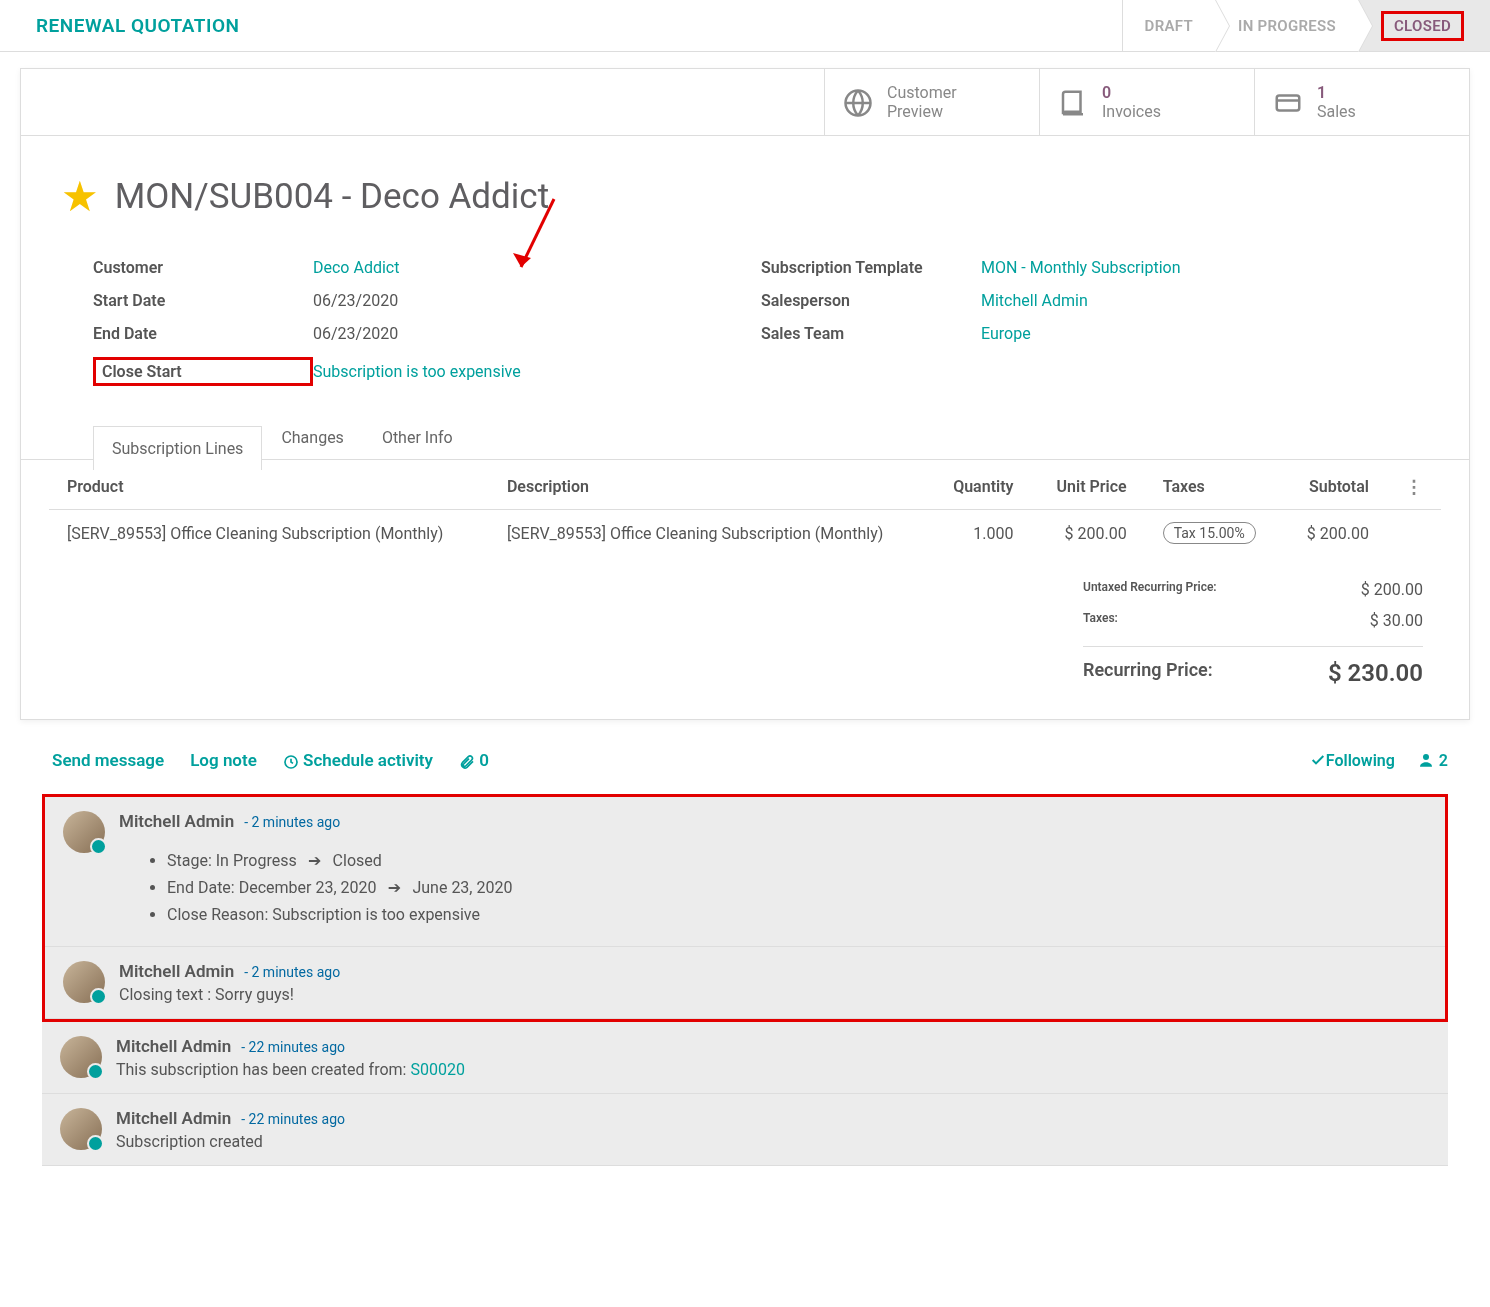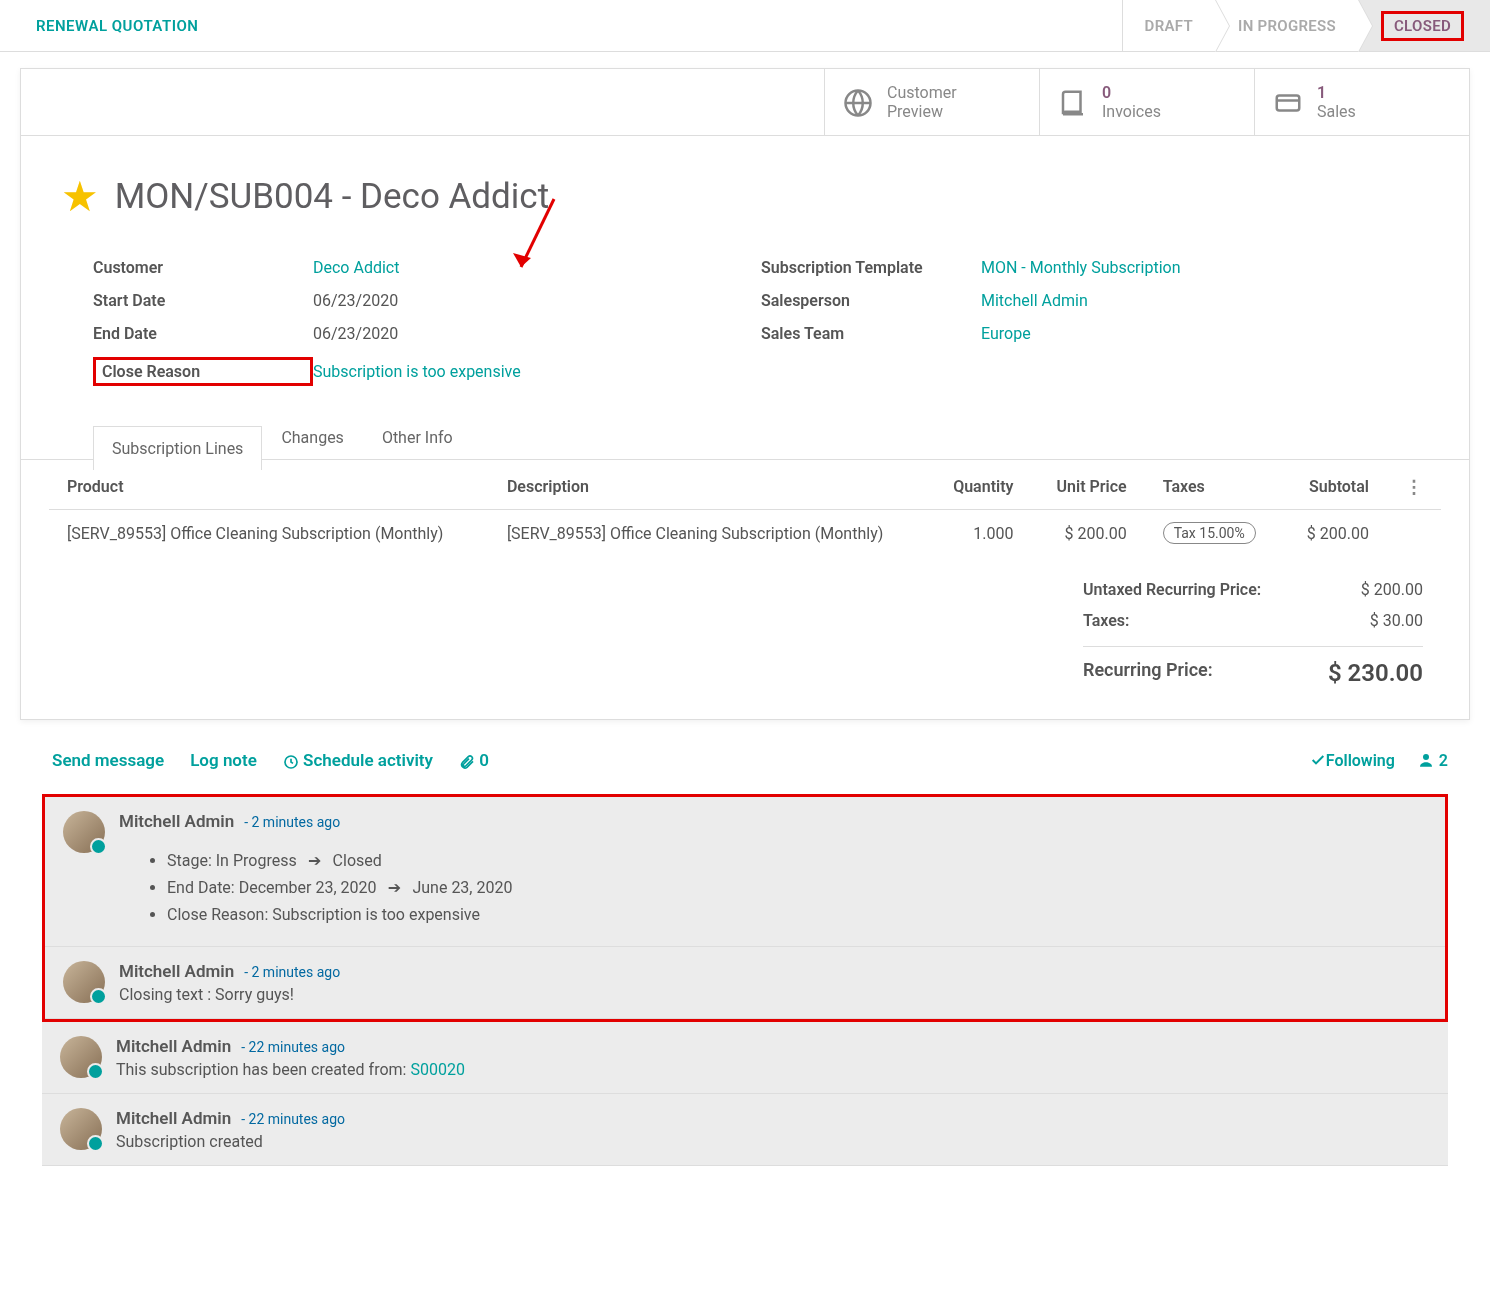--- a/index.html
+++ b/index.html
@@ -1,18 +1,18 @@
 <!DOCTYPE html>
 <html><head>
   <meta charset="utf-8">
   <style>
     * { box-sizing: border-box; margin: 0; padding: 0; }
     body { font-family: -apple-system, BlinkMacSystemFont, "Segoe UI", Roboto, Arial, sans-serif; background: #fff; color: #4c4c4c; font-size: 16px; width: 1490px; }
     .top-bar { display: flex; justify-content: space-between; align-items: center; border-bottom: 1px solid #ddd; height: 52px; padding: 0 0 0 36px; }
-    .top-left { color: #00a09d; font-size: 15px; font-weight: 600; letter-spacing: 0.5px; cursor:pointer; }
+    .top-left { color: #00a09d; font-size: 19px; font-weight: 600; letter-spacing: 0.5px; cursor:pointer; }
     .stages { display: flex; height: 100%; }
     .stage { position: relative; display: flex; align-items: center; padding: 0 22px; color: #aaa; font-size: 15px; font-weight: 600; letter-spacing: 0.3px; border-left: 1px solid #ddd; text-align: right; }
     .stage::after { content: ""; position: absolute; right: -14px; top: 0; border-top: 26px solid transparent; border-bottom: 26px solid transparent; border-left: 14px solid #fff; z-index: 2; }
     .stage::before { content: ""; position: absolute; right: -15px; top: 0; border-top: 26px solid transparent; border-bottom: 26px solid transparent; border-left: 14px solid #ddd; z-index: 1; }
     .stage:last-child::after, .stage:last-child::before { display: none; }
     .stage.active { background: #e8e8e8; color: #875a7b; }
     .highlight-closed { border: 3px solid #e20000; padding: 3px 10px; margin-right: 4px; }
     .card { margin: 16px 20px 8px 20px; border: 1px solid #ddd; box-shadow: 0 2px 6px rgba(0,0,0,0.06); }
     .stat-row { display: flex; border-bottom: 1px solid #ddd; }
     .stat-spacer { flex: 1; }
@@ -36,21 +36,21 @@
     .tab { padding: 12px 18px; border: 1px solid transparent; border-bottom: none; color: #666; font-size: 16px; cursor:pointer; }
     .tab.active { border-color: #ddd; background: #fff; position: relative; top: 11px; }
     .table-wrap { padding: 0 28px 0 28px; }
     table { width: 100%; border-collapse: collapse; }
     th { text-align: left; font-weight: 600; color: #555; padding: 16px 18px 12px; }
     th.r, td.r { text-align: right; }
     td { padding: 12px 18px; border-top: 1px solid #ddd; color: #555; }
     .chip { border: 1px solid #888; border-radius: 12px; padding: 2px 10px; font-size: 14px; color: #555; display:inline-block; }
     .totals { display: flex; flex-direction: column; align-items: flex-end; gap: 12px; padding: 24px 46px 32px; }
     .tot { display: flex; gap: 80px; width: 340px; justify-content: space-between; }
-    .tot .tlbl { font-weight: 600; color: #555; font-size: 16px; }
+    .tot .tlbl { font-weight: 600; color: #555; font-size: 12px; }
     .tot .tval { color: #555; font-size: 16px; }
     .tot.final { border-top: 1px solid #ddd; padding-top: 12px; margin-top: 4px; }
     .tot.final .tlbl { font-size: 18px; }
     .tot.final .tval { font-size: 24px; font-weight: 600; color: #4a4a4a; }
     .activity-bar { display: flex; justify-content: space-between; align-items: center; padding: 22px 42px 20px 52px; }
     .act-left { display: flex; gap: 26px; align-items: center; }
     .act-left .btn { color: #00a09d; font-weight: 600; font-size: 17px; cursor:pointer; }
     .act-right { display: flex; gap: 22px; align-items: center; }
     .follow { color: #00a09d; font-weight: 600; display:flex; align-items:center; cursor:pointer; }
     .followers { color: #00a09d; font-weight: 600; display:flex; align-items:center; gap:4px; cursor:pointer; }
@@ -146,21 +146,21 @@
         </div>
       <div class="field">
           <span class="lbl">Start Date</span>
           <span class="val">06/23/2020</span>
         </div>
       <div class="field">
           <span class="lbl">End Date</span>
           <span class="val">06/23/2020</span>
         </div>
       <div class="field">
-          <span style="width:220px"><span class="lbl box">Close Reason</span></span>
+          <span style="width:220px"><span class="lbl box">Close Start</span></span>
           <span class="val link">Subscription is too expensive</span>
         </div>
     </div>
     <div class="col">
       <div class="field">
           <span class="lbl">Subscription Template</span>
           <span class="val link">MON - Monthly Subscription</span>
         </div>
       <div class="field">
           <span class="lbl">Salesperson</span>

